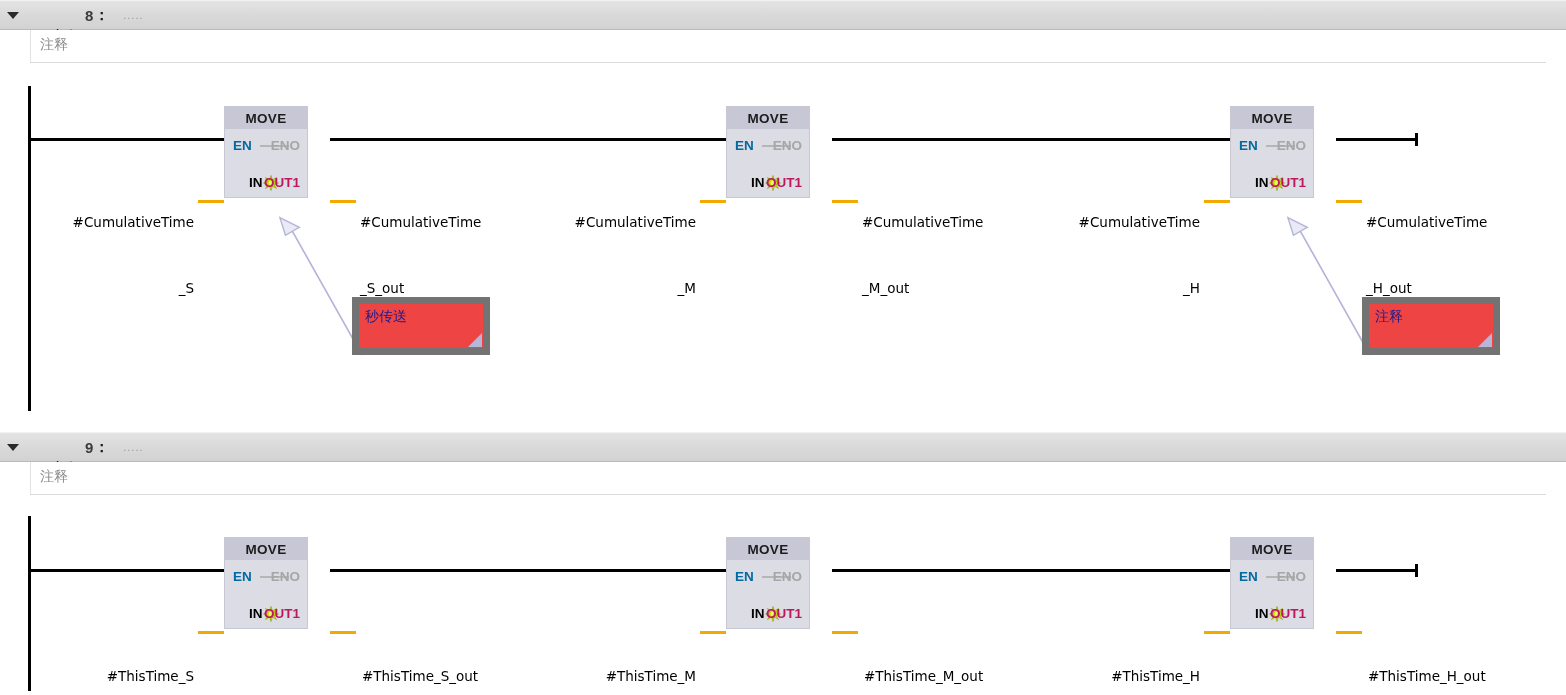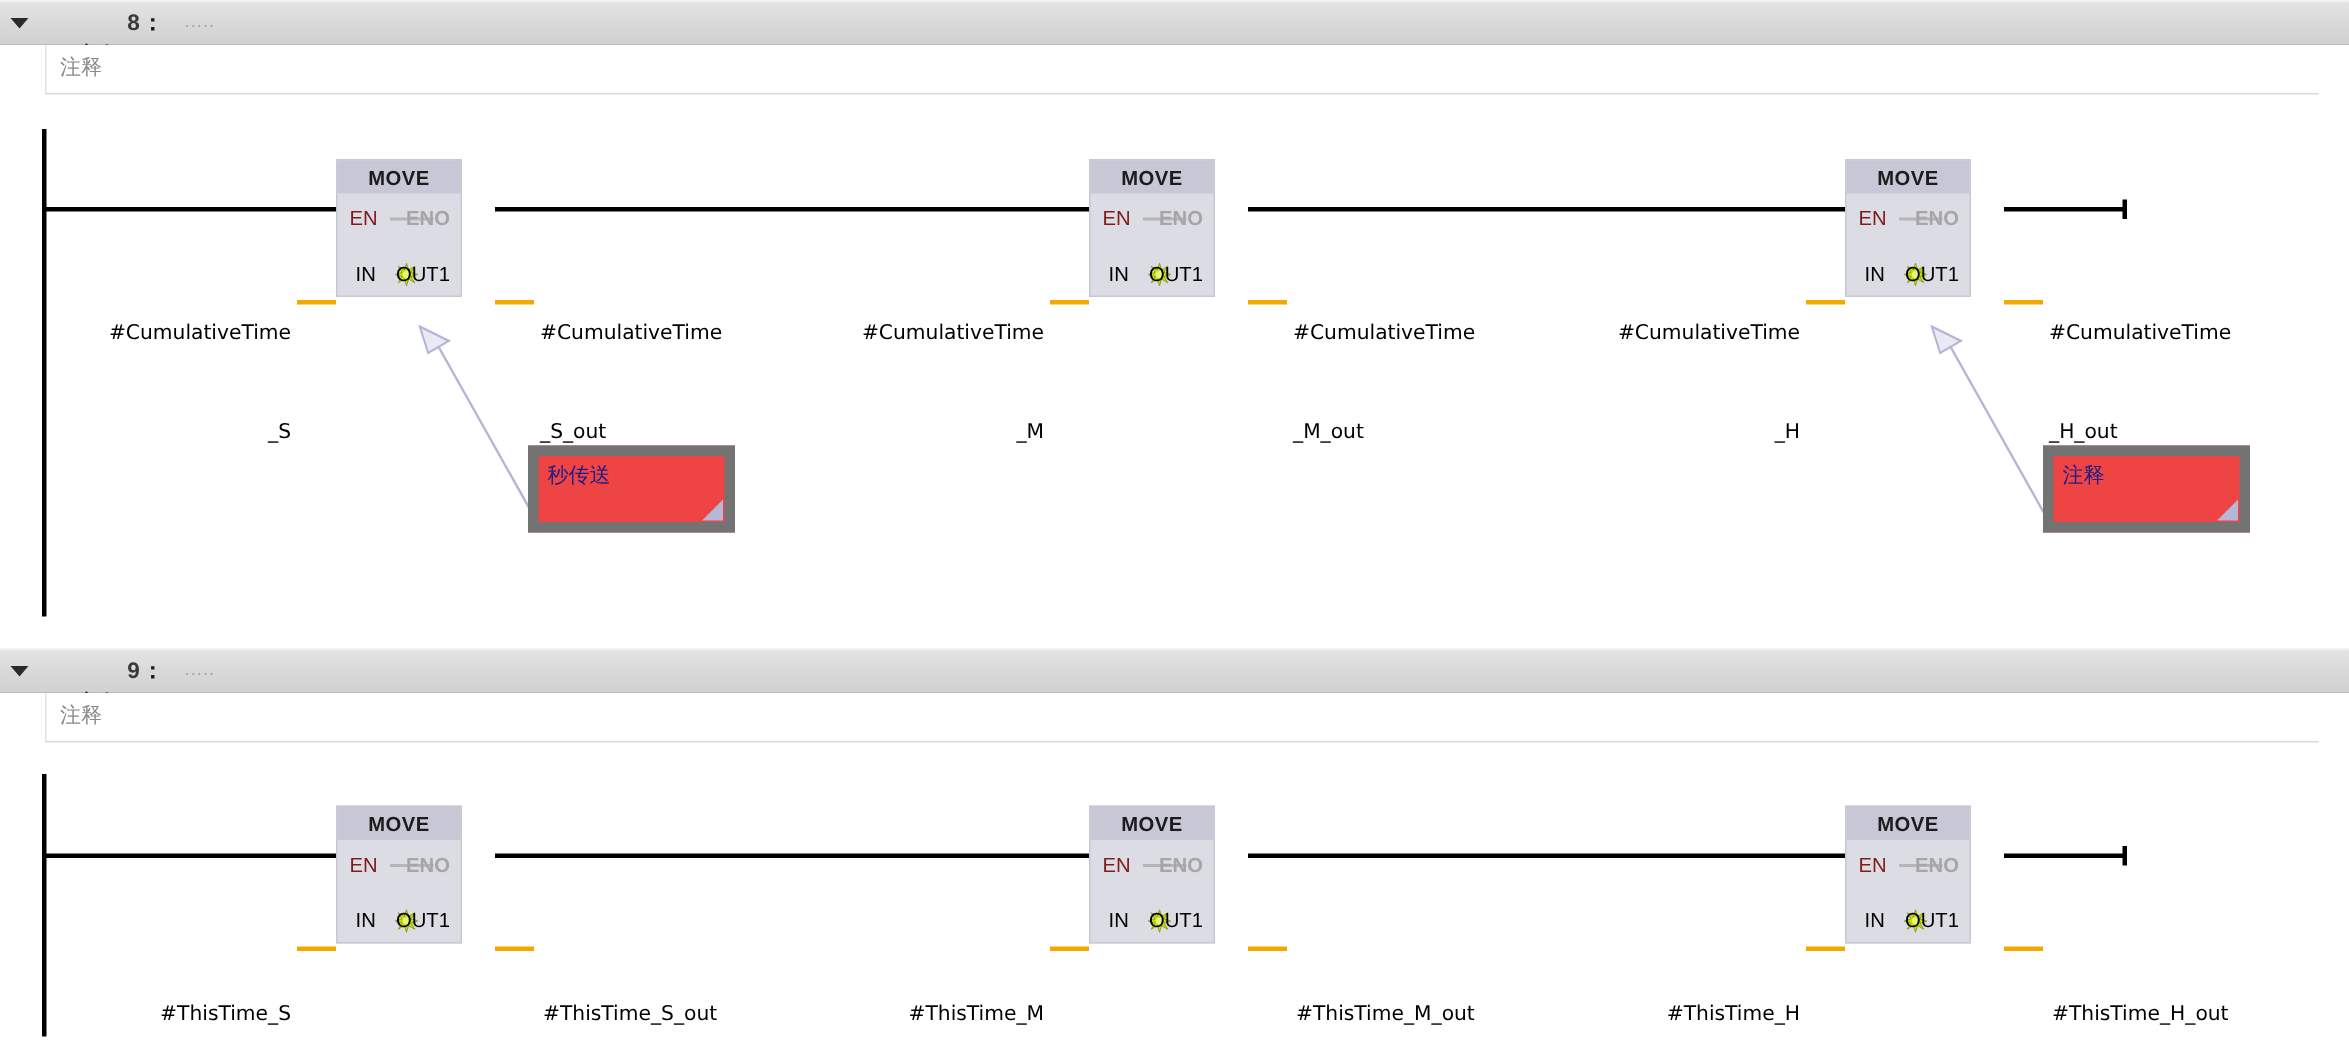--- a/index.html
+++ b/index.html
@@ -145,54 +145,54 @@
   }
   .move-body {
     position: relative;
     height: 68px;
   }
   .en-label {
     position: absolute;
     left: 8px;
     top: 9px;
     font-size: 13.5px;
-    font-weight: normal;
-    color: #7f1d1d;
+    font-weight: bold;
+    color: #0369a1;
   }
   .eno-label {
     position: absolute;
     right: 7px;
     top: 9px;
     font-size: 13.5px;
     font-weight: bold;
     color: #a6a6a6;
   }
   .en-eno-line {
     position: absolute;
     left: 35px;
     top: 16px;
     width: 29px;
     height: 2px;
     background: #b6b6b6;
   }
   .in-label {
     position: absolute;
-    left: 12px;
+    left: 24px;
     bottom: 7px;
     font-size: 13.5px;
-    font-weight: normal;
+    font-weight: bold;
     color: #000;
   }
   .out-label {
     position: absolute;
     right: 7px;
     bottom: 7px;
     font-size: 13.5px;
-    font-weight: normal;
-    color: #000000;
+    font-weight: bold;
+    color: #be185d;
   }
   .star-icon {
     position: absolute;
     left: 38px;
     bottom: 6px;
     width: 16px;
     height: 16px;
   }
 
   

